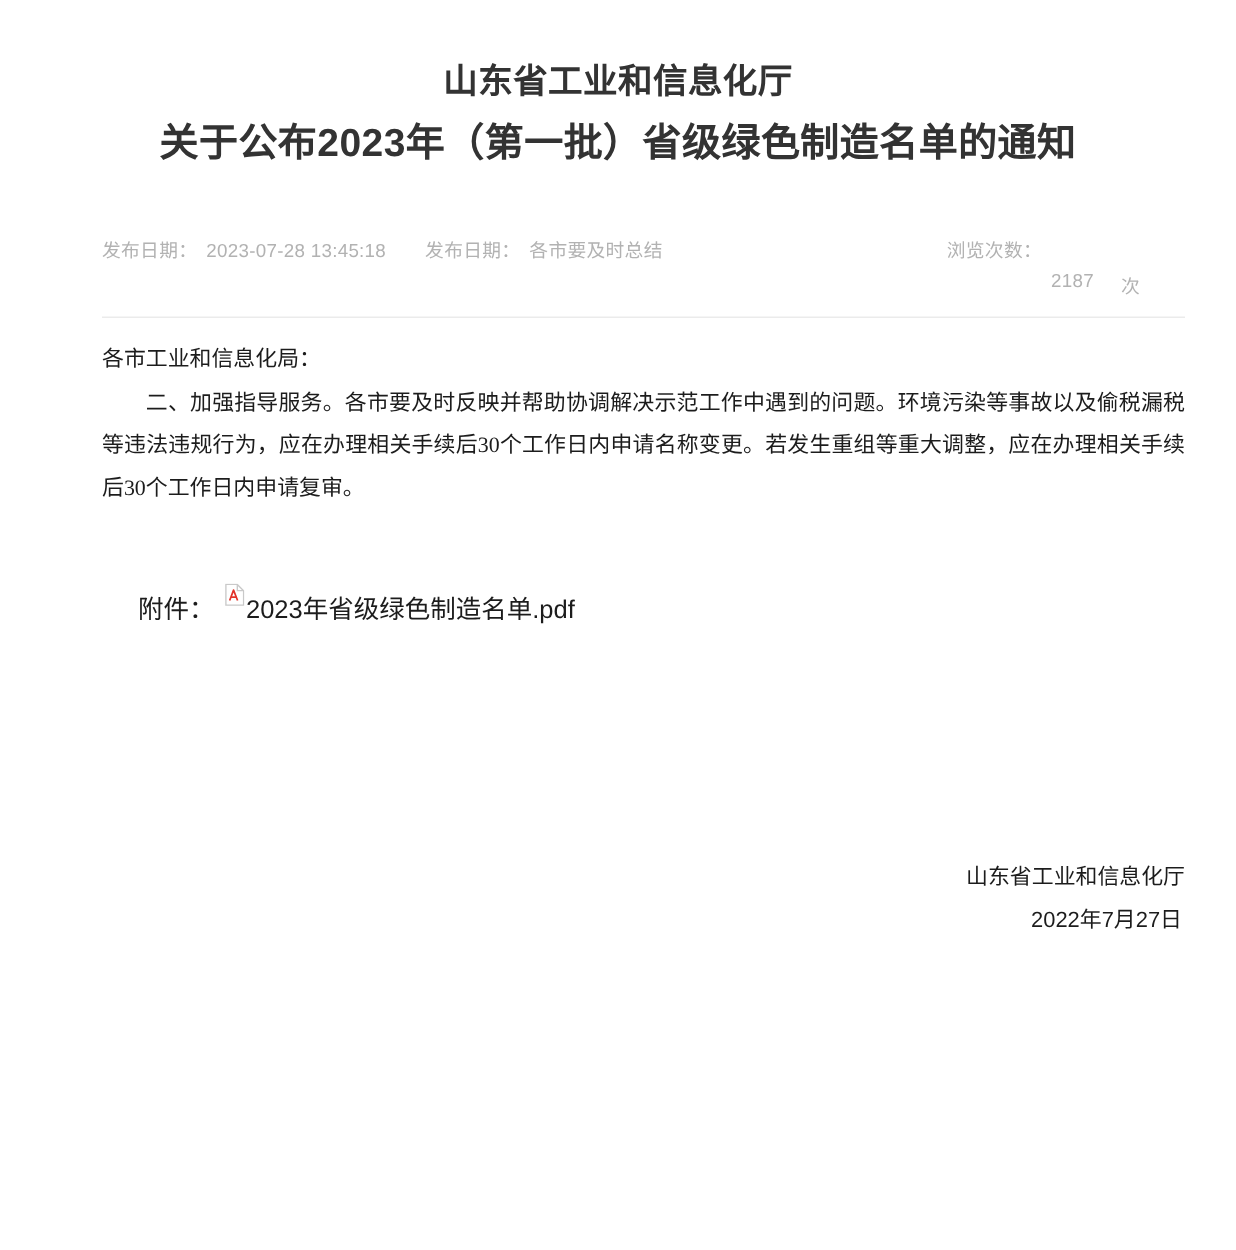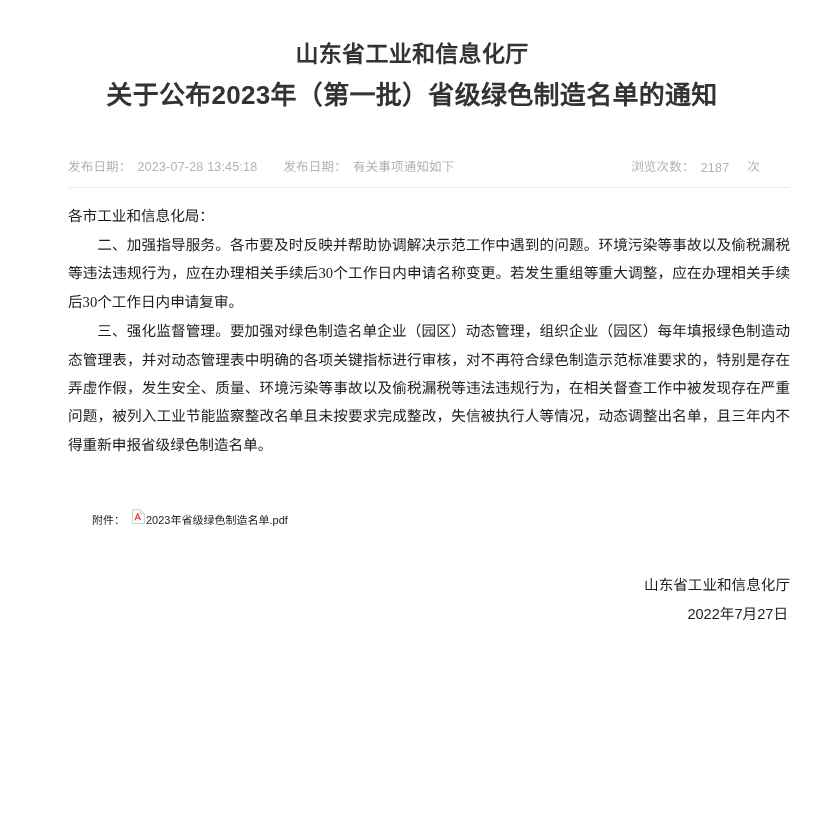--- a/index.html
+++ b/index.html
@@ -56,21 +56,21 @@
     color: #b2b2b2;
     letter-spacing: 0.2px;
   }
   .meta-left {
     display: flex;
     align-items: baseline;
     text-align: right;
   }
   .meta-right {
     display: flex;
-    align-items: flex-end;
+    align-items: flex-start;
   }
   .meta-label {
     white-space: nowrap;
   }
   .meta-value {
     white-space: nowrap;
     margin-top: 24px;
   }
   .meta-gap-sm { display: inline-block; width: 6px; }
   .meta-gap-md { display: inline-block; width: 26px; }
@@ -103,22 +103,22 @@
   }
   .para.no-indent {
     text-indent: 0;
   }
 
   
   .attachment-row {
     margin: 52px 0 0 0;
     padding: 0 34px 0 92px;
     display: flex;
-    align-items: flex-end;
-    font-size: 11px;
+    align-items: flex-start;
+    font-size: 17px;
     color: #1c1c1c;
   }
   .attachment-label {
     white-space: nowrap;
   }
   .pdf-icon {
     display: inline-block;
     width: 13px;
     height: 15px;
     margin: 0 1px 0 7px;
@@ -155,37 +155,36 @@
   </div>
 
   <div class="meta-row">
     <div class="meta-left">
       <span class="meta-label">发布日期：</span>
       <span class="meta-gap-sm"></span>
       <span class="meta-value">2023-07-28 13:45:18</span>
       <span class="meta-gap-md"></span>
       <span class="meta-label">发布日期：</span>
       <span class="meta-gap-sm"></span>
-      <span class="meta-value">有关事项通知如下</span>
+      <span class="meta-value">各市要及时总结</span>
     </div>
     <div class="meta-right">
       <span class="meta-label">浏览次数：</span>
       <span class="meta-gap-sm"></span>
       <span class="meta-value">2187</span>
       <span class="meta-gap-lg"></span>
       <span class="meta-value">次</span>
     </div>
   </div>
 
   <div class="divider"></div>
 
   <div class="body-content">
     <p class="para no-indent">各市工业和信息化局：</p>
     <p class="para">二、加强指导服务。各市要及时反映并帮助协调解决示范工作中遇到的问题。环境污染等事故以及偷税漏税等违法违规行为，应在办理相关手续后30个工作日内申请名称变更。若发生重组等重大调整，应在办理相关手续后30个工作日内申请复审。</p>
-    <p class="para">三、强化监督管理。要加强对绿色制造名单企业（园区）动态管理，组织企业（园区）每年填报绿色制造动态管理表，并对动态管理表中明确的各项关键指标进行审核，对不再符合绿色制造示范标准要求的，特别是存在弄虚作假，发生安全、质量、环境污染等事故以及偷税漏税等违法违规行为，在相关督查工作中被发现存在严重问题，被列入工业节能监察整改名单且未按要求完成整改，失信被执行人等情况，动态调整出名单，且三年内不得重新申报省级绿色制造名单。</p>
   </div>
 
   <div class="attachment-row">
     <span class="attachment-label">附件：</span>
     <span class="pdf-icon">
       <svg width="13" height="15" viewBox="0 0 13 15" xmlns="http://www.w3.org/2000/svg">
         <path d="M0.6 0.6 H8.2 L12.4 4.8 V14.4 H0.6 Z" fill="#ffffff" stroke="#c9c9c9" stroke-width="0.9"></path>
         <path d="M8.2 0.7 V4.7 H12.3" fill="none" stroke="#c9c9c9" stroke-width="0.9"></path>
         <path d="M3.1 11.3 L5.7 4.4 L8.4 11.3" fill="none" stroke="#e2332a" stroke-width="1.15" stroke-linejoin="round"></path>
         <path d="M4.0 9.1 H7.4" fill="none" stroke="#e2332a" stroke-width="1.05"></path>

